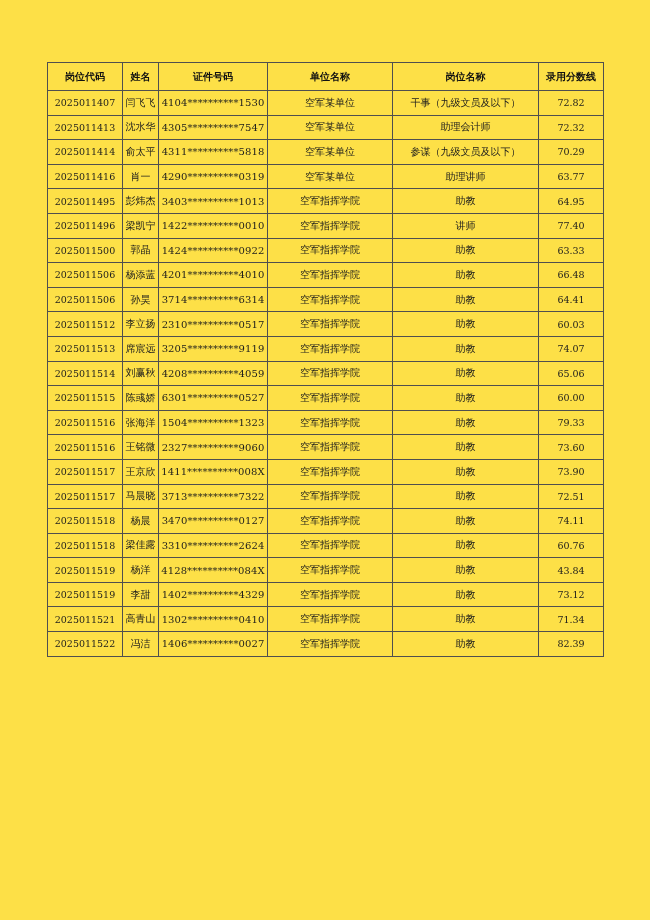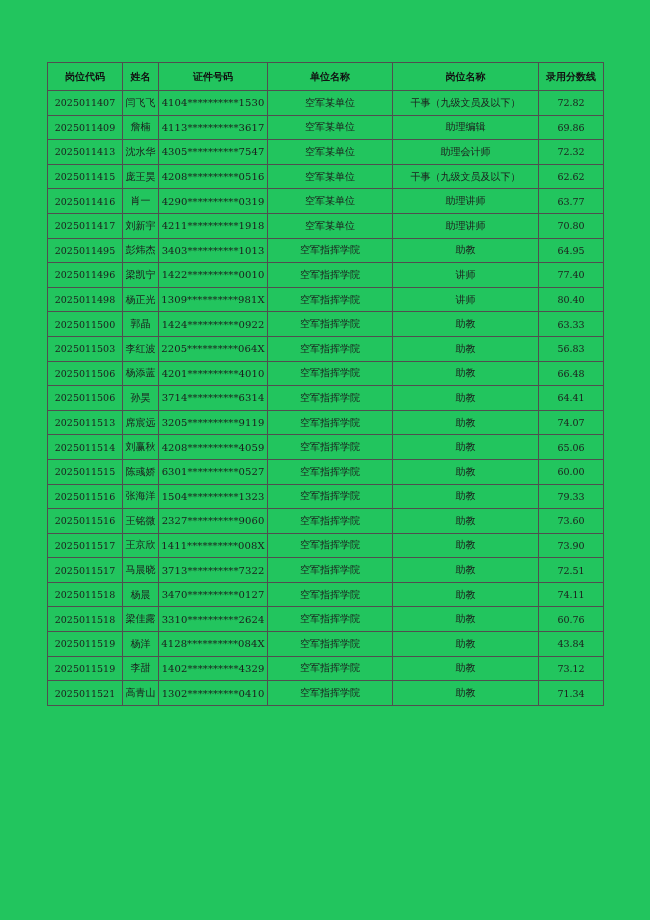--- a/index.html
+++ b/index.html
@@ -11,21 +11,21 @@
     height: 920px;
     background: #fbfbf9;
     position: relative;
     font-family: "DejaVu Serif", "Liberation Serif", serif;
     color: #1c1c1c;
     overflow: hidden;
   }
   .doc-page {
     position: absolute;
     inset: 0;
-    background: #22c55e;
+    background: #fde047;
   }
   table.score-table {
     position: absolute;
     left: 47px;
     top: 62px;
     width: 556px;
     border-collapse: collapse;
     table-layout: fixed;
     background: transparent;
   }
@@ -90,116 +90,92 @@
     <tbody>
         <tr>
     <td class="col-code">2025011407</td>
     <td class="col-name">闫飞飞</td>
     <td class="col-id">4104**********1530</td>
     <td class="col-unit">空军某单位</td>
     <td class="col-pos">干事（九级文员及以下）</td>
     <td class="col-score">72.82</td>
   </tr>
         <tr>
-    <td class="col-code">2025011409</td>
-    <td class="col-name">詹楠</td>
-    <td class="col-id">4113**********3617</td>
-    <td class="col-unit">空军某单位</td>
-    <td class="col-pos">助理编辑</td>
-    <td class="col-score">69.86</td>
-  </tr>
-        <tr>
     <td class="col-code">2025011413</td>
     <td class="col-name">沈水华</td>
     <td class="col-id">4305**********7547</td>
     <td class="col-unit">空军某单位</td>
     <td class="col-pos">助理会计师</td>
     <td class="col-score">72.32</td>
   </tr>
         <tr>
-    <td class="col-code">2025011415</td>
-    <td class="col-name">庞王昊</td>
-    <td class="col-id">4208**********0516</td>
-    <td class="col-unit">空军某单位</td>
-    <td class="col-pos">干事（九级文员及以下）</td>
-    <td class="col-score">62.62</td>
+    <td class="col-code">2025011414</td>
+    <td class="col-name">俞太平</td>
+    <td class="col-id">4311**********5818</td>
+    <td class="col-unit">空军某单位</td>
+    <td class="col-pos">参谋（九级文员及以下）</td>
+    <td class="col-score">70.29</td>
   </tr>
         <tr>
     <td class="col-code">2025011416</td>
     <td class="col-name">肖一</td>
     <td class="col-id">4290**********0319</td>
     <td class="col-unit">空军某单位</td>
     <td class="col-pos">助理讲师</td>
     <td class="col-score">63.77</td>
   </tr>
         <tr>
-    <td class="col-code">2025011417</td>
-    <td class="col-name">刘新宇</td>
-    <td class="col-id">4211**********1918</td>
-    <td class="col-unit">空军某单位</td>
-    <td class="col-pos">助理讲师</td>
-    <td class="col-score">70.80</td>
-  </tr>
-        <tr>
     <td class="col-code">2025011495</td>
     <td class="col-name">彭炜杰</td>
     <td class="col-id">3403**********1013</td>
     <td class="col-unit">空军指挥学院</td>
     <td class="col-pos">助教</td>
     <td class="col-score">64.95</td>
   </tr>
         <tr>
     <td class="col-code">2025011496</td>
     <td class="col-name">梁凯宁</td>
     <td class="col-id">1422**********0010</td>
     <td class="col-unit">空军指挥学院</td>
     <td class="col-pos">讲师</td>
     <td class="col-score">77.40</td>
   </tr>
         <tr>
-    <td class="col-code">2025011498</td>
-    <td class="col-name">杨正光</td>
-    <td class="col-id">1309**********981X</td>
-    <td class="col-unit">空军指挥学院</td>
-    <td class="col-pos">讲师</td>
-    <td class="col-score">80.40</td>
-  </tr>
-        <tr>
     <td class="col-code">2025011500</td>
     <td class="col-name">郭晶</td>
     <td class="col-id">1424**********0922</td>
     <td class="col-unit">空军指挥学院</td>
     <td class="col-pos">助教</td>
     <td class="col-score">63.33</td>
   </tr>
         <tr>
-    <td class="col-code">2025011503</td>
-    <td class="col-name">李红波</td>
-    <td class="col-id">2205**********064X</td>
-    <td class="col-unit">空军指挥学院</td>
-    <td class="col-pos">助教</td>
-    <td class="col-score">56.83</td>
-  </tr>
-        <tr>
     <td class="col-code">2025011506</td>
     <td class="col-name">杨添蓝</td>
     <td class="col-id">4201**********4010</td>
     <td class="col-unit">空军指挥学院</td>
     <td class="col-pos">助教</td>
     <td class="col-score">66.48</td>
   </tr>
         <tr>
     <td class="col-code">2025011506</td>
     <td class="col-name">孙昊</td>
     <td class="col-id">3714**********6314</td>
     <td class="col-unit">空军指挥学院</td>
     <td class="col-pos">助教</td>
     <td class="col-score">64.41</td>
   </tr>
         <tr>
+    <td class="col-code">2025011512</td>
+    <td class="col-name">李立扬</td>
+    <td class="col-id">2310**********0517</td>
+    <td class="col-unit">空军指挥学院</td>
+    <td class="col-pos">助教</td>
+    <td class="col-score">60.03</td>
+  </tr>
+        <tr>
     <td class="col-code">2025011513</td>
     <td class="col-name">席宸远</td>
     <td class="col-id">3205**********9119</td>
     <td class="col-unit">空军指挥学院</td>
     <td class="col-pos">助教</td>
     <td class="col-score">74.07</td>
   </tr>
         <tr>
     <td class="col-code">2025011514</td>
     <td class="col-name">刘赢秋</td>
@@ -280,16 +256,24 @@
     <td class="col-pos">助教</td>
     <td class="col-score">73.12</td>
   </tr>
         <tr>
     <td class="col-code">2025011521</td>
     <td class="col-name">高青山</td>
     <td class="col-id">1302**********0410</td>
     <td class="col-unit">空军指挥学院</td>
     <td class="col-pos">助教</td>
     <td class="col-score">71.34</td>
+  </tr>
+        <tr>
+    <td class="col-code">2025011522</td>
+    <td class="col-name">冯洁</td>
+    <td class="col-id">1406**********0027</td>
+    <td class="col-unit">空军指挥学院</td>
+    <td class="col-pos">助教</td>
+    <td class="col-score">82.39</td>
   </tr>
       </tbody>
   </table>
 </div>
 
 </body></html>

